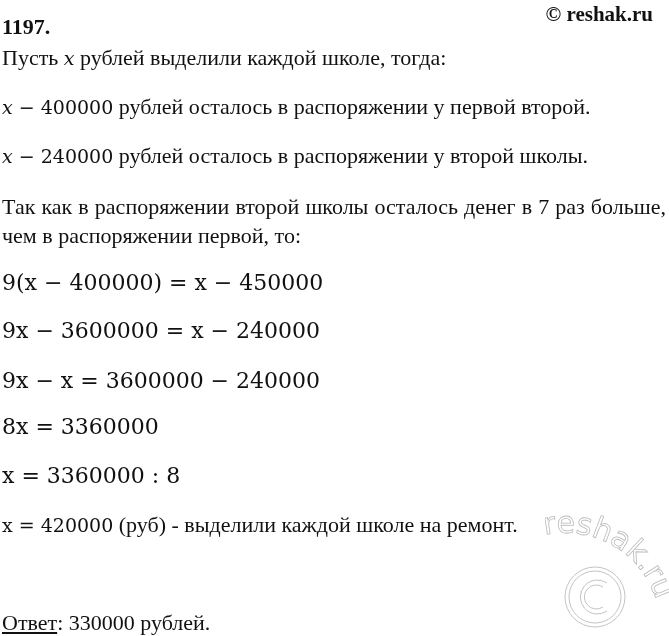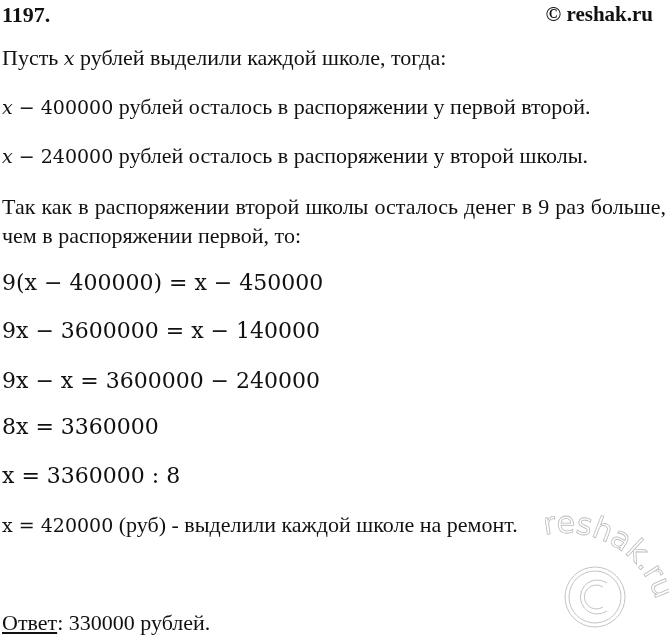--- a/index.html
+++ b/index.html
@@ -1,21 +1,21 @@
 <!DOCTYPE html>
 <html><head>
   <meta charset="utf-8">
   <style>
     html, body { margin:0; padding:0; background:#ffffff; }
     body { width:669px; height:636px; position:relative; overflow:hidden; color:#111; }
     .serif { font-family:"Liberation Serif", "DejaVu Serif", serif; }
     .math { font-family:"DejaVu Serif", "Liberation Serif", serif; font-size:19px; }
     .mi { font-style:italic; }
     .line { position:absolute; left:2px; white-space:nowrap; font-size:22px; line-height:26px; }
-    .header-num { position:absolute; left:2px; top:2px; font-family:"Liberation Serif", serif; font-weight:bold; font-size:22px; }
+    .header-num { position:absolute; left:2px; top:14px; font-family:"Liberation Serif", serif; font-weight:bold; font-size:22px; }
     .copyright { position:absolute; right:16px; top:2px; font-family:"Liberation Serif", serif; font-size:21px;font-weight:bold; }
     .justify { position:absolute; left:2px; width:664px; font-size:22px; line-height:29px; text-align:justify; text-align-last:left; }
     .answer-label { text-decoration:underline; }
     .wm { position:absolute; left:545px; top:505px; width:130px; height:135px; pointer-events:none; }
   </style>
 </head>
 <body>
 
 <div class="header-num">1197.</div>
 <div class="copyright">© reshak.ru</div>
@@ -25,24 +25,24 @@
 </div>
 
 <div class="line serif" style="top:94px;">
   <span class="math mi">x</span><span class="math"> − 400000</span><span> рублей осталось в распоряжении у первой второй.</span>
 </div>
 
 <div class="line serif" style="top:143px;">
   <span class="math mi">x</span><span class="math"> − 240000</span><span> рублей осталось в распоряжении у второй школы.</span>
 </div>
 
-<div class="justify serif" style="top:192px;">Так как в распоряжении второй школы осталось денег в 9 раз больше, чем в распоряжении первой, то:</div>
+<div class="justify serif" style="top:192px;">Так как в распоряжении второй школы осталось денег в 7 раз больше, чем в распоряжении первой, то:</div>
 
 <div class="line math" style="top:270px;">9(x − 400000) = x − 450000</div>
-<div class="line math" style="top:318px;">9x − 3600000 = x − 140000</div>
+<div class="line math" style="top:318px;">9x − 3600000 = x − 240000</div>
 <div class="line math" style="top:368px;">9x − x = 3600000 − 240000</div>
 <div class="line math" style="top:414px;">8x = 3360000</div>
 <div class="line math" style="top:463px;">x = 3360000 : 8</div>
 
 <div class="line serif" style="top:512px;">
   <span class="math">x = 420000</span><span> (руб) - выделили каждой школе на ремонт.</span>
 </div>
 
 <div class="line serif" style="top:610px;">
   <span class="answer-label">Ответ</span><span>: 330000 рублей.</span>

